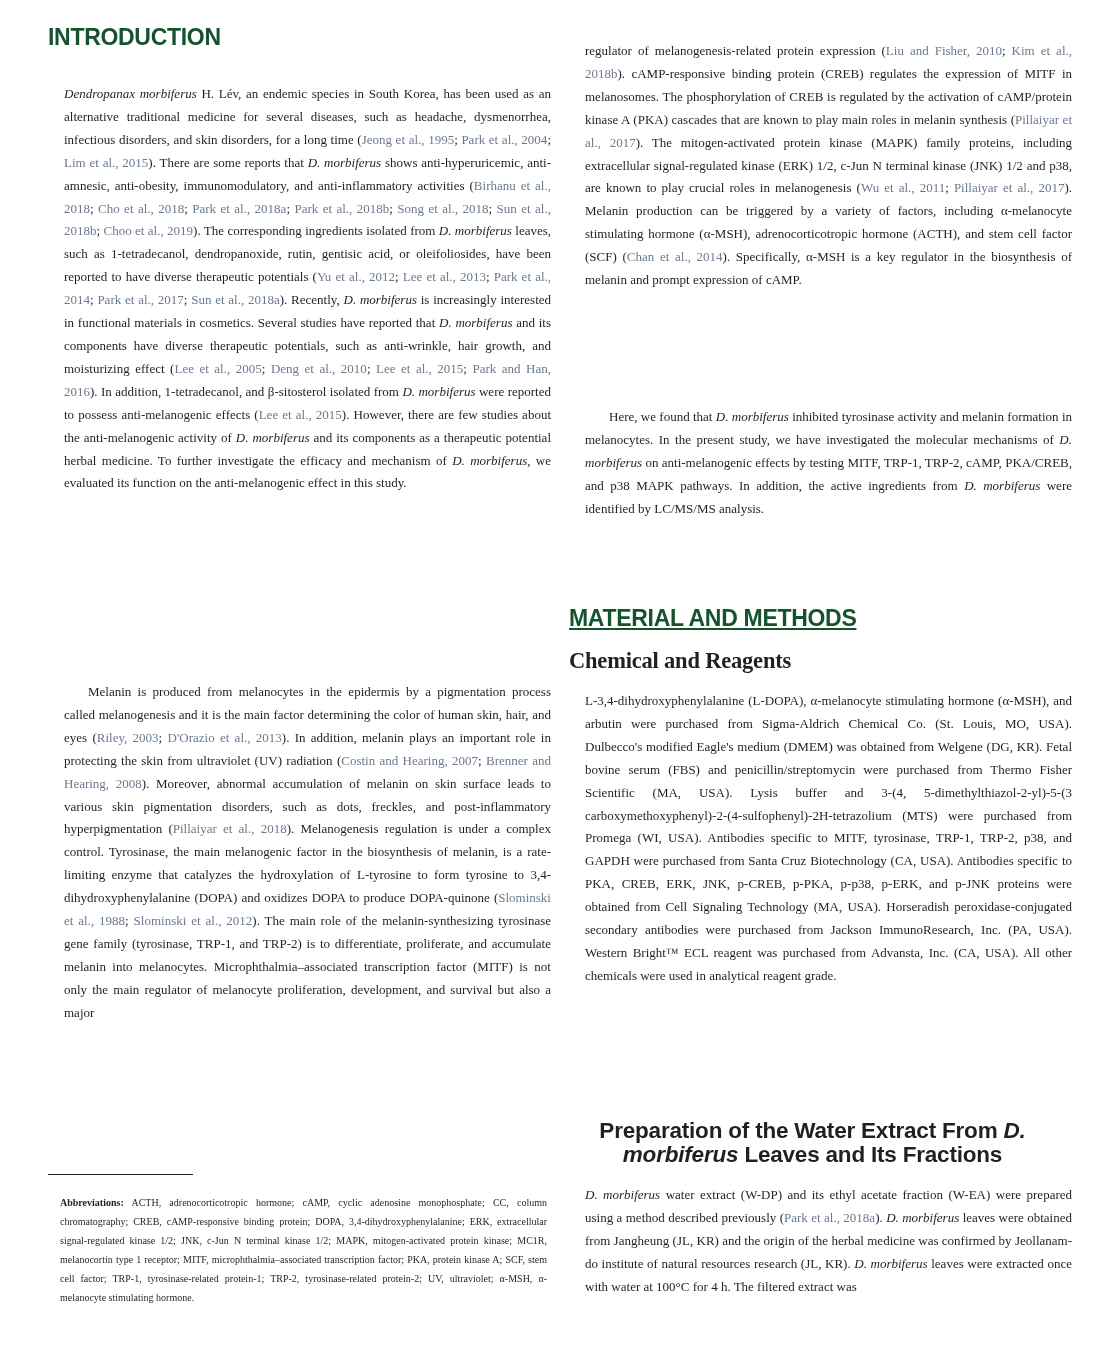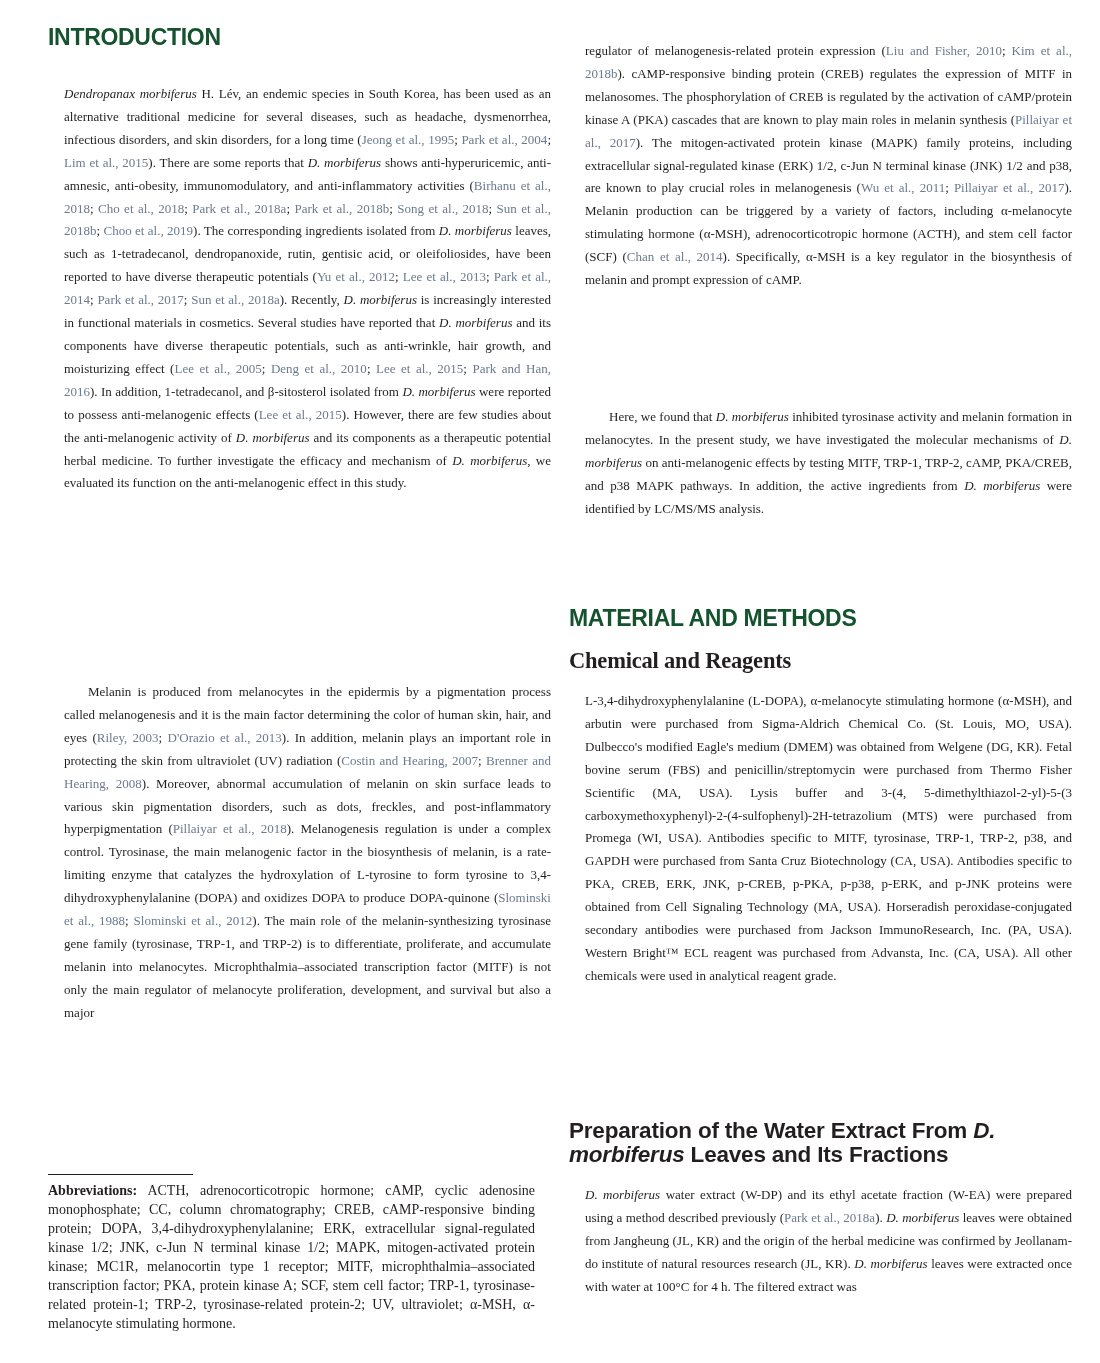--- a/index.html
+++ b/index.html
@@ -27,36 +27,36 @@
     margin: 16px; font-size: 13px; line-height: 22.9px;
     text-align: justify; hyphens: none;
   }
   p.indent { text-indent: 24px; }
   .cite { color: #6b7a8f; }
   em { }
   .rule {
     width: 145px; height: 0; border-top: 1px solid #231f20;
   }
   p.abbr {
-    margin: 0; font-size: 14px; line-height: 19px; text-align: justify;
+    margin: 12px; font-size: 10px; line-height: 19px; text-align: justify;
   }
   p.abbr b { font-weight: bold; }
 </style>
 </head>
 <body>
 
 <div class="col col-left">
   <h2 class="sec" style="position:absolute; top:23px; left:0;">INTRODUCTION</h2>
   <p class="body" style="position:absolute; top:67px; left:0; width:487px;"><em>Dendropanax morbiferus</em><span> H. Lév, an endemic species in South Korea, has been used as an alternative traditional medicine for several diseases, such as headache, dysmenorrhea, infectious disorders, and skin disorders, for a long time (</span><span class="cite">Jeong et al., 1995</span><span>; </span><span class="cite">Park et al., 2004</span><span>; </span><span class="cite">Lim et al., 2015</span><span>). There are some reports that </span><em>D. morbiferus</em><span> shows anti-hyperuricemic, anti-amnesic, anti-obesity, immunomodulatory, and anti-inflammatory activities (</span><span class="cite">Birhanu et al., 2018</span><span>; </span><span class="cite">Cho et al., 2018</span><span>; </span><span class="cite">Park et al., 2018a</span><span>; </span><span class="cite">Park et al., 2018b</span><span>; </span><span class="cite">Song et al., 2018</span><span>; </span><span class="cite">Sun et al., 2018b</span><span>; </span><span class="cite">Choo et al., 2019</span><span>). The corresponding ingredients isolated from </span><em>D. morbiferus</em><span> leaves, such as 1-tetradecanol, dendropanoxide, rutin, gentisic acid, or oleifoliosides, have been reported to have diverse therapeutic potentials (</span><span class="cite">Yu et al., 2012</span><span>; </span><span class="cite">Lee et al., 2013</span><span>; </span><span class="cite">Park et al., 2014</span><span>; </span><span class="cite">Park et al., 2017</span><span>; </span><span class="cite">Sun et al., 2018a</span><span>). Recently, </span><em>D. morbiferus</em><span> is increasingly interested in functional materials in cosmetics. Several studies have reported that </span><em>D. morbiferus</em><span> and its components have diverse therapeutic potentials, such as anti-wrinkle, hair growth, and moisturizing effect (</span><span class="cite">Lee et al., 2005</span><span>; </span><span class="cite">Deng et al., 2010</span><span>; </span><span class="cite">Lee et al., 2015</span><span>; </span><span class="cite">Park and Han, 2016</span><span>). In addition, 1-tetradecanol, and β-sitosterol isolated from </span><em>D. morbiferus</em><span> were reported to possess anti-melanogenic effects (</span><span class="cite">Lee et al., 2015</span><span>). However, there are few studies about the anti-melanogenic activity of </span><em>D. morbiferus</em><span> and its components as a therapeutic potential herbal medicine. To further investigate the efficacy and mechanism of </span><em>D. morbiferus</em><span>, we evaluated its function on the anti-melanogenic effect in this study.</span></p>
   <p class="body indent" style="position:absolute; top:665px; left:0; width:487px;"><span>Melanin is produced from melanocytes in the epidermis by a pigmentation process called melanogenesis and it is the main factor determining the color of human skin, hair, and eyes (</span><span class="cite">Riley, 2003</span><span>; </span><span class="cite">D'Orazio et al., 2013</span><span>). In addition, melanin plays an important role in protecting the skin from ultraviolet (UV) radiation (</span><span class="cite">Costin and Hearing, 2007</span><span>; </span><span class="cite">Brenner and Hearing, 2008</span><span>). Moreover, abnormal accumulation of melanin on skin surface leads to various skin pigmentation disorders, such as dots, freckles, and post-inflammatory hyperpigmentation (</span><span class="cite">Pillaiyar et al., 2018</span><span>). Melanogenesis regulation is under a complex control. Tyrosinase, the main melanogenic factor in the biosynthesis of melanin, is a rate-limiting enzyme that catalyzes the hydroxylation of L-tyrosine to form tyrosine to 3,4-dihydroxyphenylalanine (DOPA) and oxidizes DOPA to produce DOPA-quinone (</span><span class="cite">Slominski et al., 1988</span><span>; </span><span class="cite">Slominski et al., 2012</span><span>). The main role of the melanin-synthesizing tyrosinase gene family (tyrosinase, TRP-1, and TRP-2) is to differentiate, proliferate, and accumulate melanin into melanocytes. Microphthalmia–associated transcription factor (MITF) is not only the main regulator of melanocyte proliferation, development, and survival but also a major</span></p>
   <div class="rule" style="position:absolute; top:1174px; left:0;"></div>
   <p class="abbr" style="position:absolute; top:1181px; left:0; width:487px;"><b>Abbreviations:</b><span> ACTH, adrenocorticotropic hormone; cAMP, cyclic adenosine monophosphate; CC, column chromatography; CREB, cAMP-responsive binding protein; DOPA, 3,4-dihydroxyphenylalanine; ERK, extracellular signal-regulated kinase 1/2; JNK, c-Jun N terminal kinase 1/2; MAPK, mitogen-activated protein kinase; MC1R, melanocortin type 1 receptor; MITF, microphthalmia–associated transcription factor; PKA, protein kinase A; SCF, stem cell factor; TRP-1, tyrosinase-related protein-1; TRP-2, tyrosinase-related protein-2; UV, ultraviolet; α-MSH, α-melanocyte stimulating hormone.</span></p>
 </div>
 
 <div class="col col-right">
   <p class="body" style="position:absolute; top:24px; left:0; width:487px;"><span>regulator of melanogenesis-related protein expression (</span><span class="cite">Liu and Fisher, 2010</span><span>; </span><span class="cite">Kim et al., 2018b</span><span>). cAMP-responsive binding protein (CREB) regulates the expression of MITF in melanosomes. The phosphorylation of CREB is regulated by the activation of cAMP/protein kinase A (PKA) cascades that are known to play main roles in melanin synthesis (</span><span class="cite">Pillaiyar et al., 2017</span><span>). The mitogen-activated protein kinase (MAPK) family proteins, including extracellular signal-regulated kinase (ERK) 1/2, c-Jun N terminal kinase (JNK) 1/2 and p38, are known to play crucial roles in melanogenesis (</span><span class="cite">Wu et al., 2011</span><span>; </span><span class="cite">Pillaiyar et al., 2017</span><span>). Melanin production can be triggered by a variety of factors, including α-melanocyte stimulating hormone (α-MSH), adrenocorticotropic hormone (ACTH), and stem cell factor (SCF) (</span><span class="cite">Chan et al., 2014</span><span>). Specifically, α-MSH is a key regulator in the biosynthesis of melanin and prompt expression of cAMP.</span></p>
   <p class="body indent" style="position:absolute; top:390px; left:0; width:487px;"><span>Here, we found that </span><em>D. morbiferus</em><span> inhibited tyrosinase activity and melanin formation in melanocytes. In the present study, we have investigated the molecular mechanisms of </span><em>D. morbiferus</em><span> on anti-melanogenic effects by testing MITF, TRP-1, TRP-2, cAMP, PKA/CREB, and p38 MAPK pathways. In addition, the active ingredients from </span><em>D. morbiferus</em><span> were identified by LC/MS/MS analysis.</span></p>
-  <h2 class="sec" style="position:absolute; top:604px; left:0;">MATERIAL AND METHODS</h2>
+  <h2 class="sec" style="position:absolute; top:604px; left:0;text-decoration:underline;">MATERIAL AND METHODS</h2>
   <h3 class="sub" style="position:absolute; top:649px; left:0;font-family:Liberation Serif, serif;">Chemical and Reagents</h3>
   <p class="body" style="position:absolute; top:674px; left:0; width:487px;"><span>L-3,4-dihydroxyphenylalanine (L-DOPA), α-melanocyte stimulating hormone (α-MSH), and arbutin were purchased from Sigma-Aldrich Chemical Co. (St. Louis, MO, USA). Dulbecco's modified Eagle's medium (DMEM) was obtained from Welgene (DG, KR). Fetal bovine serum (FBS) and penicillin/streptomycin were purchased from Thermo Fisher Scientific (MA, USA). Lysis buffer and 3-(4, 5-dimethylthiazol-2-yl)-5-(3 carboxymethoxyphenyl)-2-(4-sulfophenyl)-2H-tetrazolium (MTS) were purchased from Promega (WI, USA). Antibodies specific to MITF, tyrosinase, TRP-1, TRP-2, p38, and GAPDH were purchased from Santa Cruz Biotechnology (CA, USA). Antibodies specific to PKA, CREB, ERK, JNK, p-CREB, p-PKA, p-p38, p-ERK, and p-JNK proteins were obtained from Cell Signaling Technology (MA, USA). Horseradish peroxidase-conjugated secondary antibodies were purchased from Jackson ImmunoResearch, Inc. (PA, USA). Western Bright™ ECL reagent was purchased from Advansta, Inc. (CA, USA). All other chemicals were used in analytical reagent grade.</span></p>
-  <h3 class="sub" style="position:absolute; top:1119px; left:0; width:487px;"><span>Preparation of the Water Extract From </span><em>D. morbiferus</em><span> Leaves and Its Fractions</span></h3>
+  <h3 class="sub" style="position:absolute; top:1119px; left:0; width:487px;text-align:center;"><span>Preparation of the Water Extract From </span><em>D. morbiferus</em><span> Leaves and Its Fractions</span></h3>
   <p class="body" style="position:absolute; top:1168px; left:0; width:487px;"><em>D. morbiferus</em><span> water extract (W-DP) and its ethyl acetate fraction (W-EA) were prepared using a method described previously (</span><span class="cite">Park et al., 2018a</span><span>). </span><em>D. morbiferus</em><span> leaves were obtained from Jangheung (JL, KR) and the origin of the herbal medicine was confirmed by Jeollanam-do institute of natural resources research (JL, KR). </span><em>D. morbiferus</em><span> leaves were extracted once with water at 100°C for 4 h. The filtered extract was</span></p>
 </div>
 
 </body></html>

